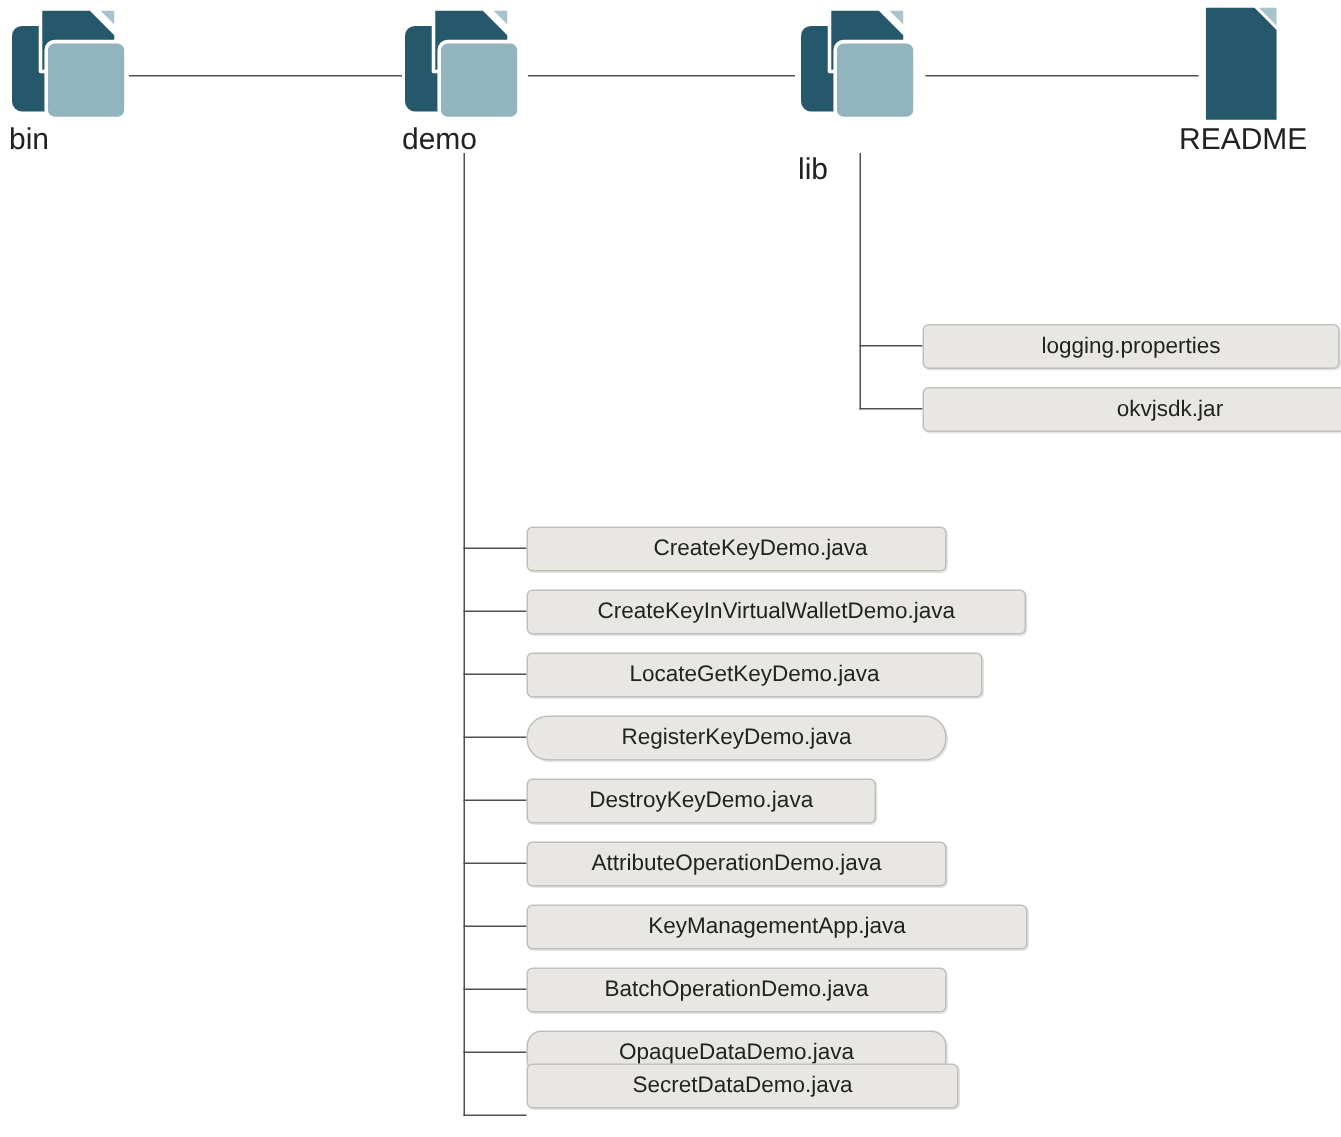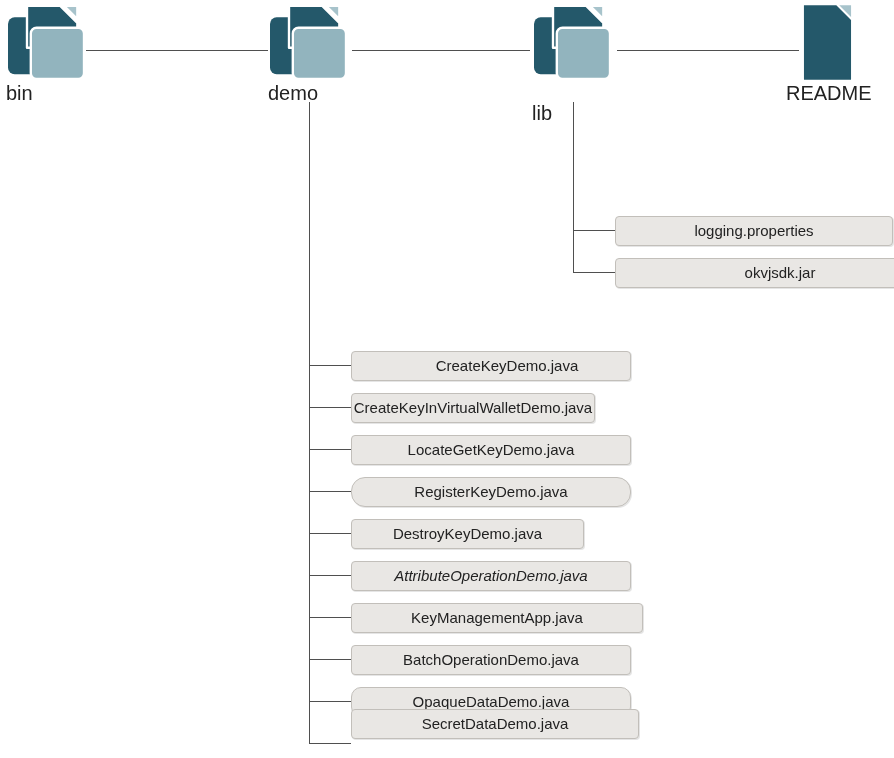--- a/index.html
+++ b/index.html
@@ -101,26 +101,26 @@
   <div class="hline" style="left:309px; top:449px; width:42px;"></div>
   <div class="hline" style="left:309px; top:491px; width:42px;"></div>
   <div class="hline" style="left:309px; top:533px; width:42px;"></div>
   <div class="hline" style="left:309px; top:575px; width:42px;"></div>
   <div class="hline" style="left:309px; top:617px; width:42px;"></div>
   <div class="hline" style="left:309px; top:659px; width:42px;"></div>
   <div class="hline" style="left:309px; top:701px; width:42px;"></div>
   <div class="hline" style="left:309px; top:743px; width:42px;"></div>
 
   <div class="filebox" style="left:351px; top:351px; width:280px;padding-left:32px;">CreateKeyDemo.java</div>
-  <div class="filebox" style="left:351px; top:393px; width:244px;">CreateKeyInVirtualWalletDemo.java</div>
-  <div class="filebox" style="left:351px; top:435px; width:280px;">LocateGetKeyDemo.java</div>
+  <div class="filebox" style="left:351px; top:393px; width:333px;">CreateKeyInVirtualWalletDemo.java</div>
+  <div class="filebox" style="left:351px; top:435px; width:304px;">LocateGetKeyDemo.java</div>
   <div class="filebox" style="left:351px; top:477px; width:280px;border-radius:14px;">RegisterKeyDemo.java</div>
   <div class="filebox" style="left:351px; top:519px; width:233px;">DestroyKeyDemo.java</div>
-  <div class="filebox" style="left:351px; top:561px; width:280px;font-style:italic;">AttributeOperationDemo.java</div>
-  <div class="filebox" style="left:351px; top:603px; width:292px;">KeyManagementApp.java</div>
+  <div class="filebox" style="left:351px; top:561px; width:280px;">AttributeOperationDemo.java</div>
+  <div class="filebox" style="left:351px; top:603px; width:334px;">KeyManagementApp.java</div>
   <div class="filebox" style="left:351px; top:645px; width:280px;">BatchOperationDemo.java</div>
   <div class="filebox" style="left:351px; top:687px; width:280px;border-radius:10px;">OpaqueDataDemo.java</div>
   <div class="filebox" style="left:351px; top:709px; width:288px;">SecretDataDemo.java</div>
 
   <div class="vline" style="left:573px; top:102px; height:171px;"></div>
   <div class="hline" style="left:573px; top:230px; width:42px;"></div>
   <div class="hline" style="left:573px; top:272px; width:42px;"></div>
 
   <div class="filebox" style="left:615px; top:216px; width:278px;">logging.properties</div>
   <div class="filebox" style="left:615px; top:258px; width:330px;">okvjsdk.jar</div>

